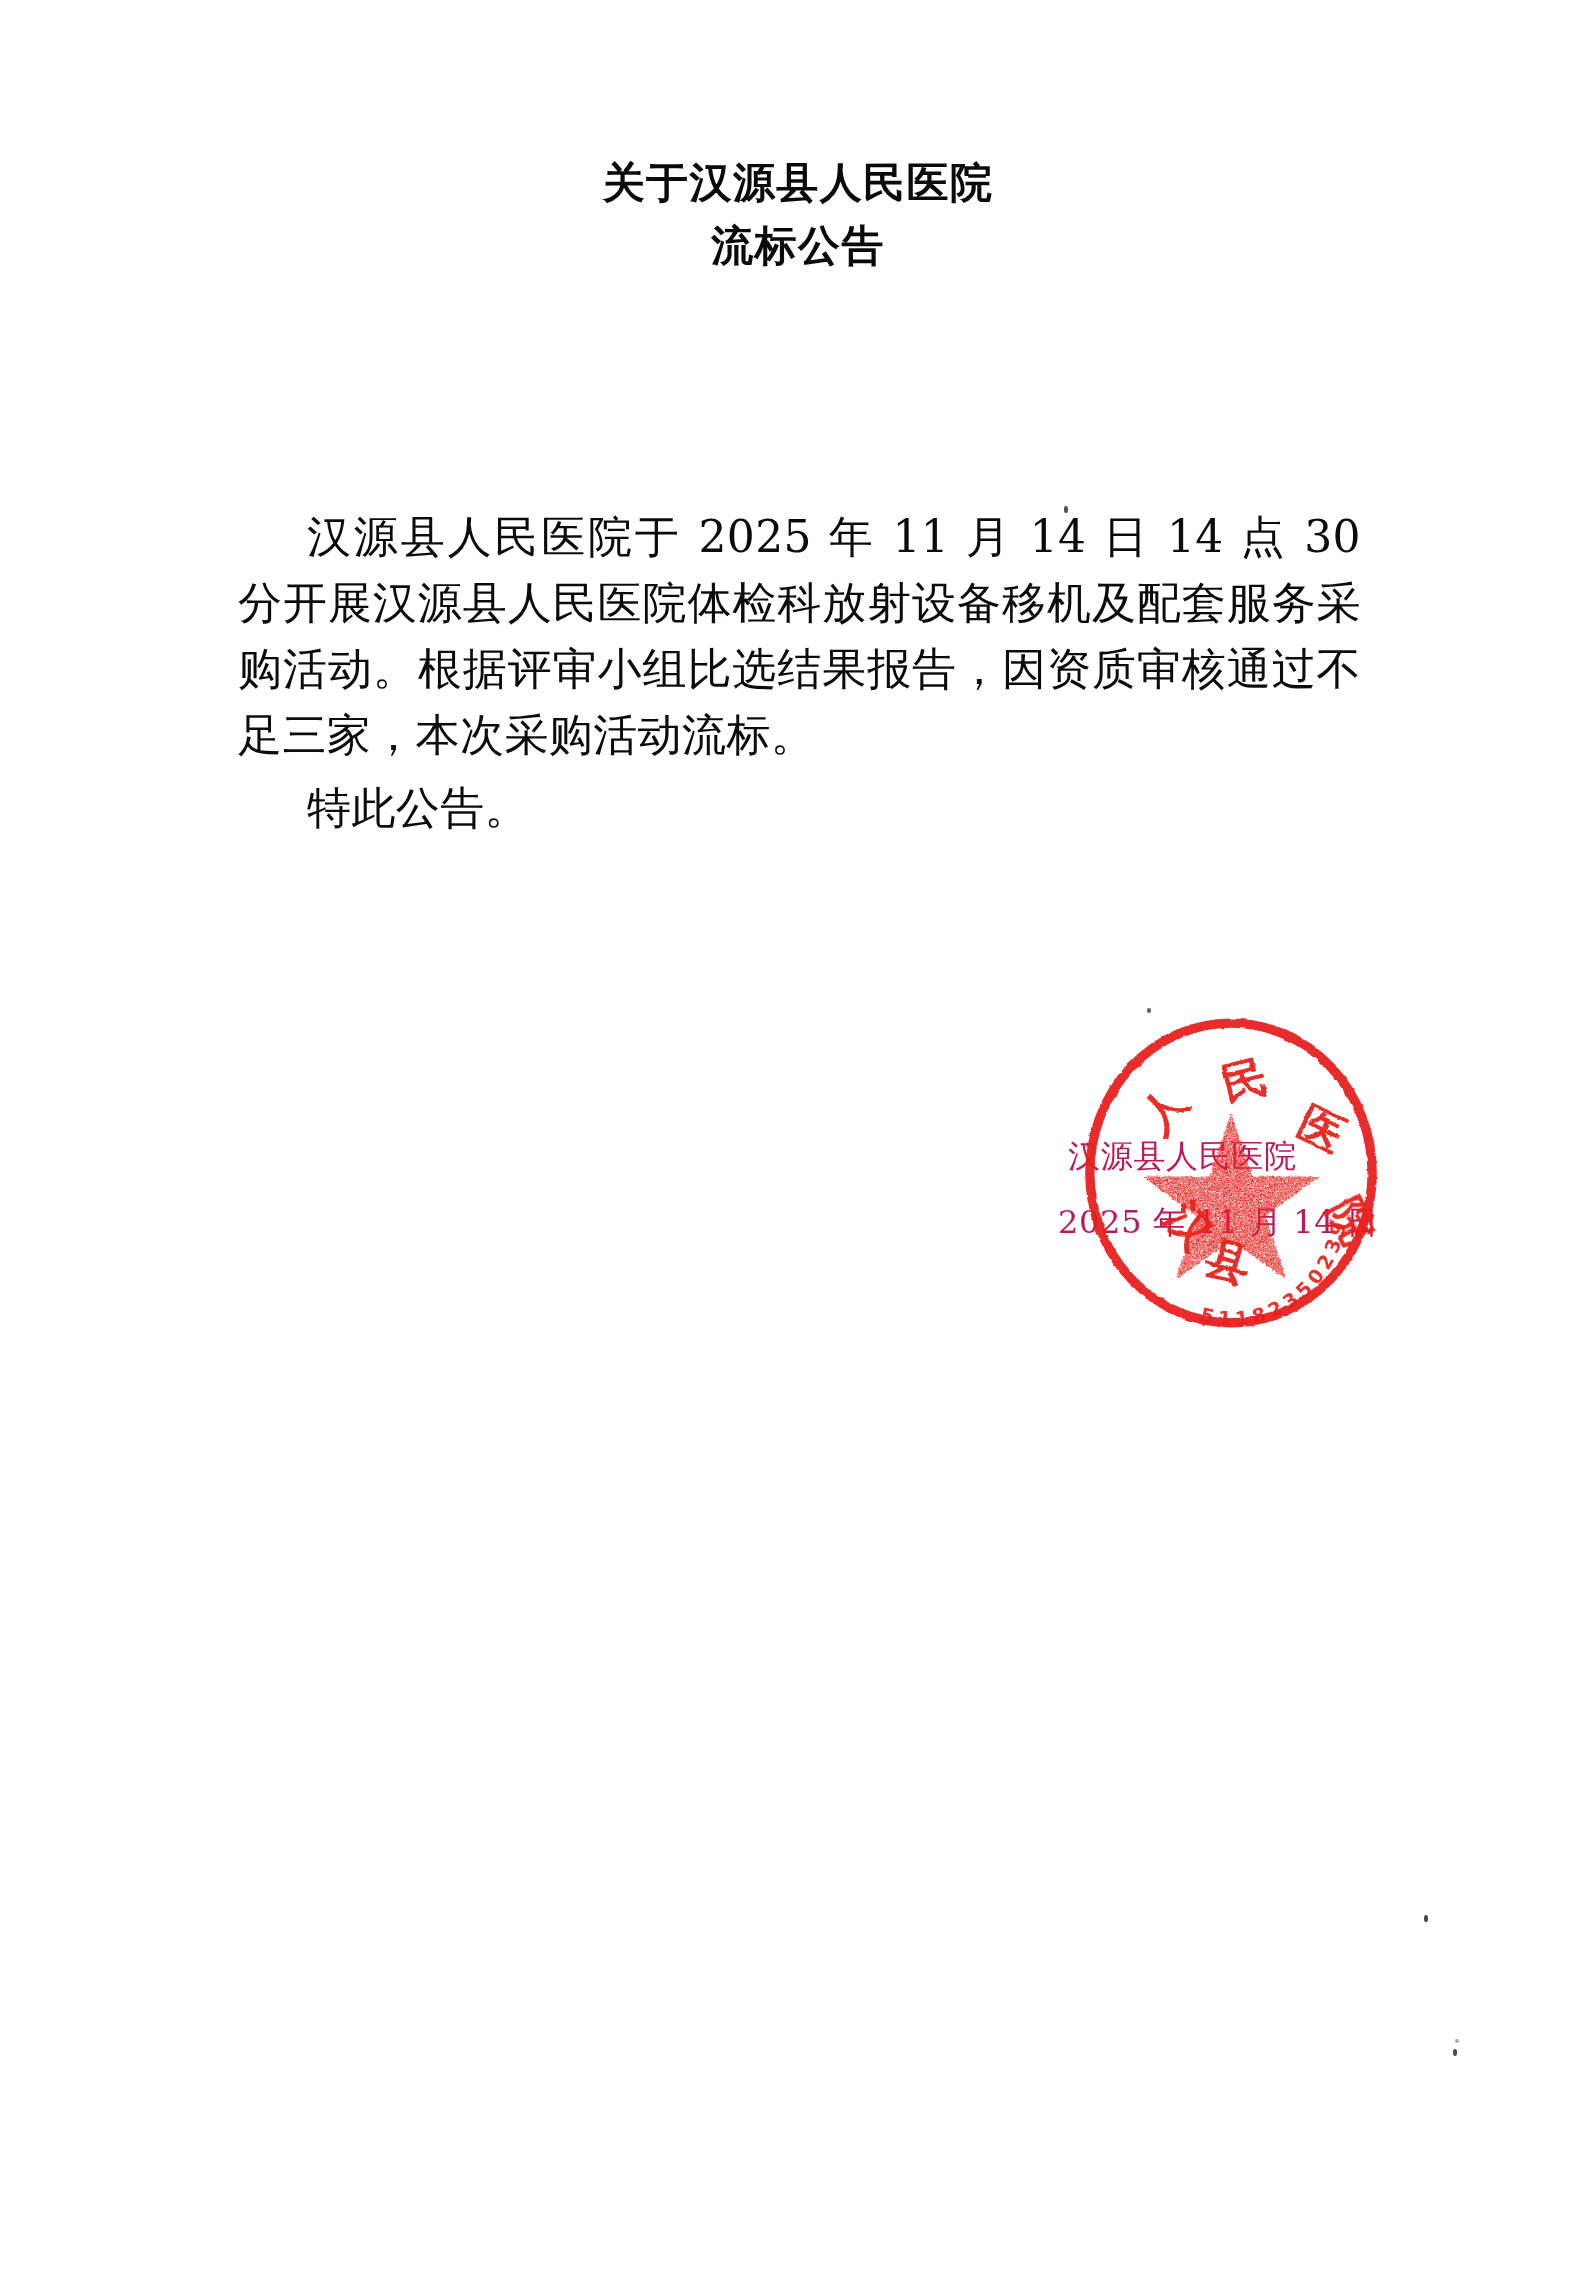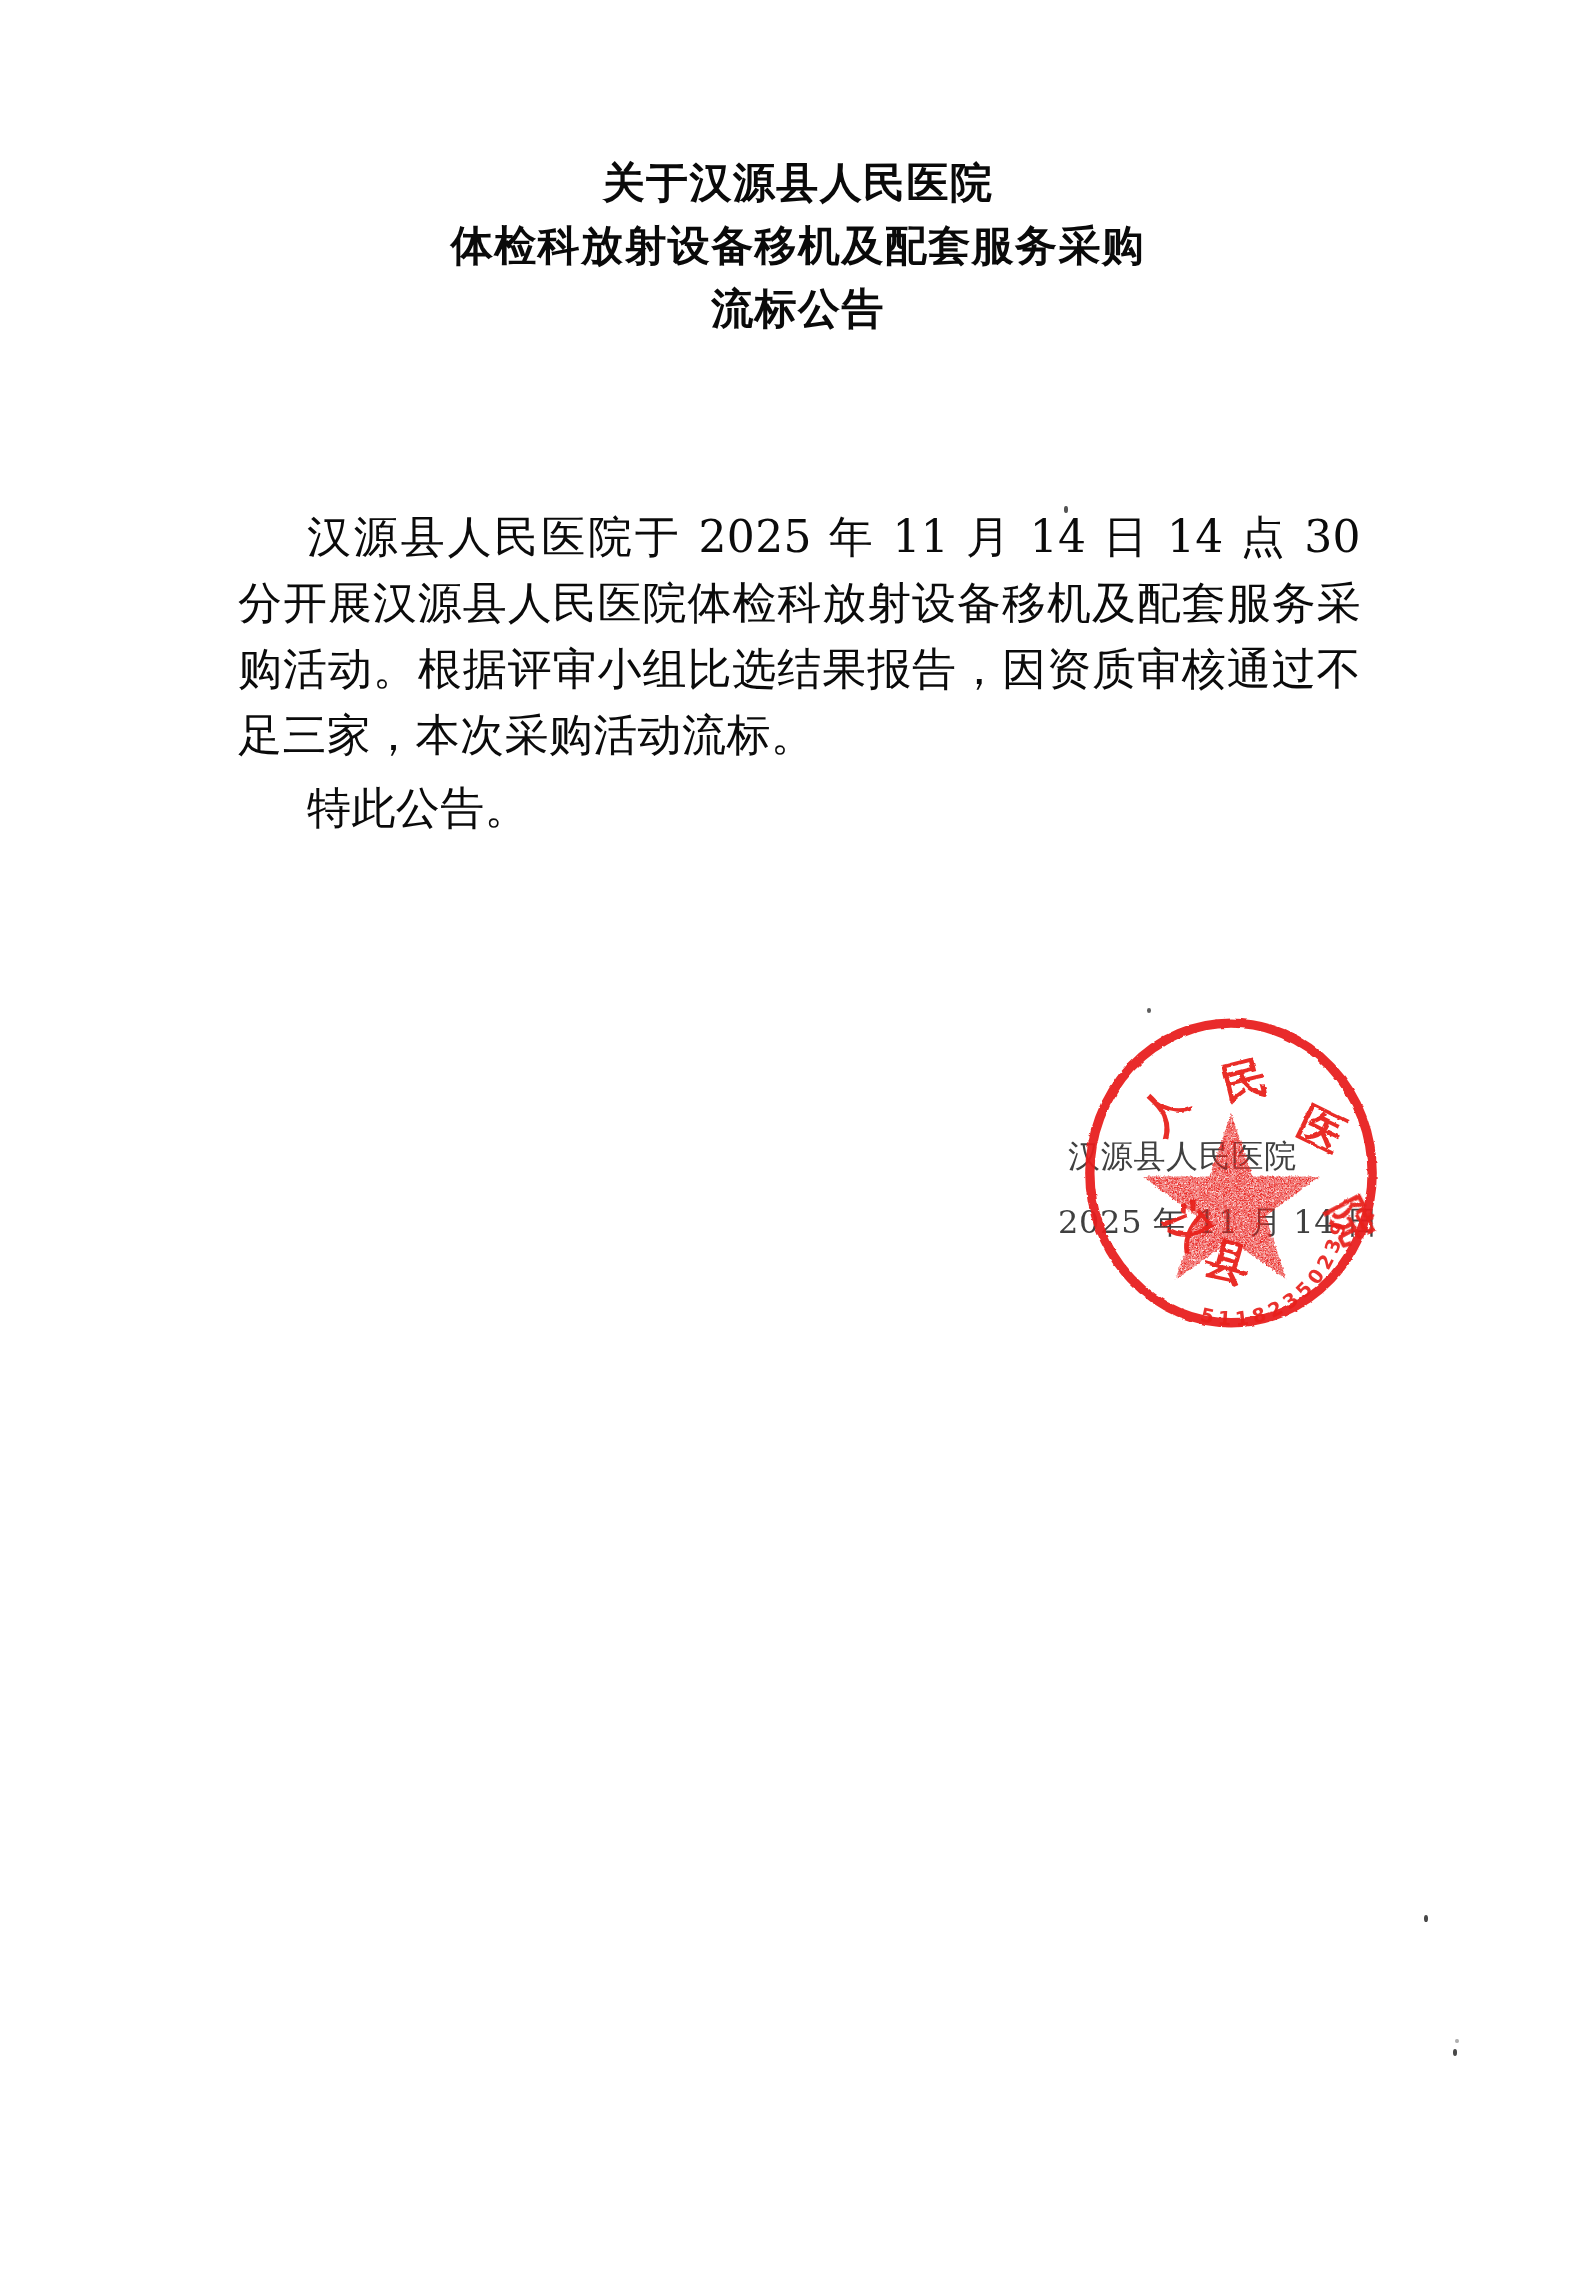--- a/index.html
+++ b/index.html
@@ -66,21 +66,21 @@
   #sign-block {
     position: absolute;
     left: 1058px;
     top: 1123px;
     width: 338px;
   }
   .sign-line {
     font-family: "DejaVu Serif", "Liberation Serif", serif;
     font-size: 32px;
     line-height: 66px;
-    color: #404040;
+    color: #be185d;
     white-space: nowrap;
     letter-spacing: 0.7px;
   }
   .sign-line.org { padding-left: 10px; }
   .sign-line.date { padding-left: 0px; }
 
   
   #seal {
     position: absolute;
     left: 1074px;
@@ -98,21 +98,20 @@
     border-radius: 50%;
   }
 </style>
 </head>
 <body>
 
 <div id="page">
 
   <div id="title-block">
     <div class="title-line">关于汉源县人民医院</div>
-    <div class="title-line">体检科放射设备移机及配套服务采购</div>
     <div class="title-line">流标公告</div>
   </div>
 
   <div id="body-block">
     <p class="para indent">汉源县人民医院于 2025 年 11 月 14 日 14 点 30 分开展汉源县人民医院体检科放射设备移机及配套服务采购活动。根据评审小组比选结果报告，因资质审核通过不足三家，本次采购活动流标。</p>
     <p class="para closing">特此公告。</p>
   </div>
 
   <div id="sign-block">
     <div class="sign-line org">汉源县人民医院</div>

